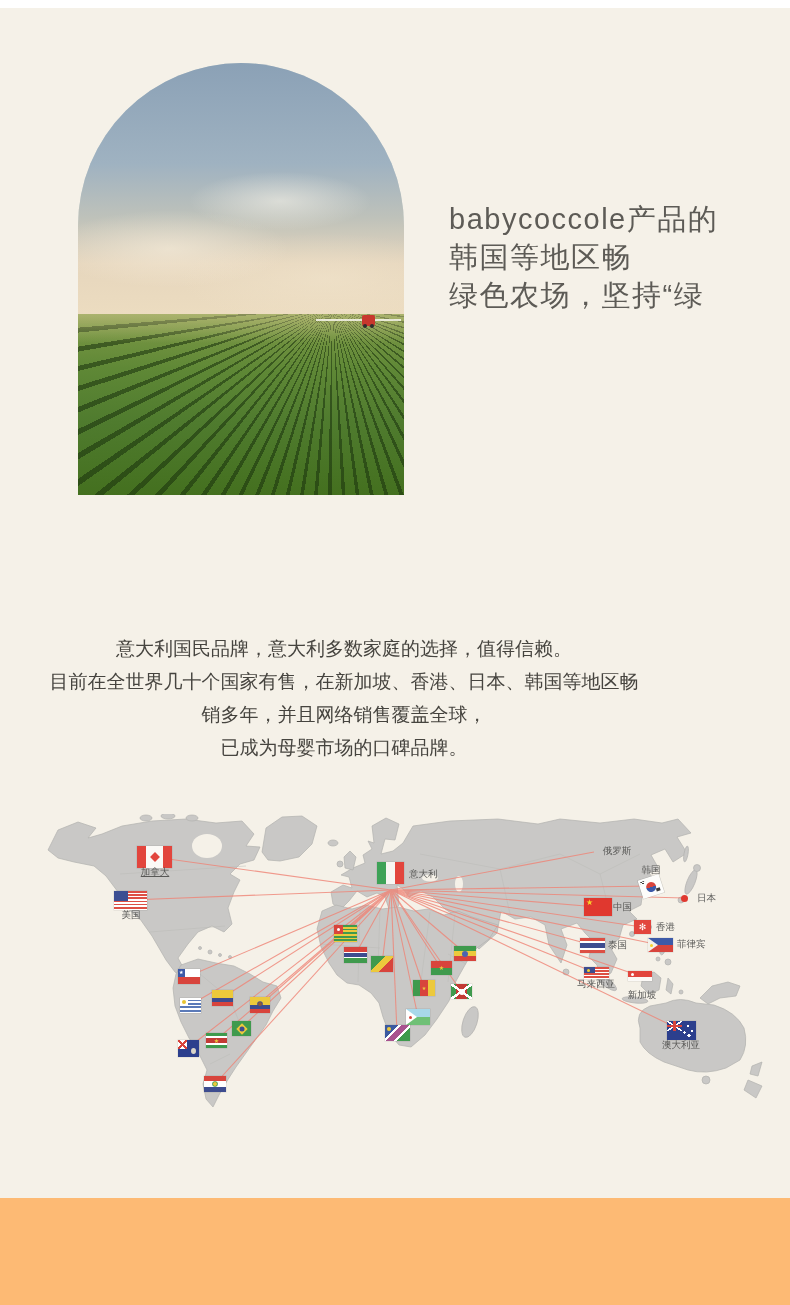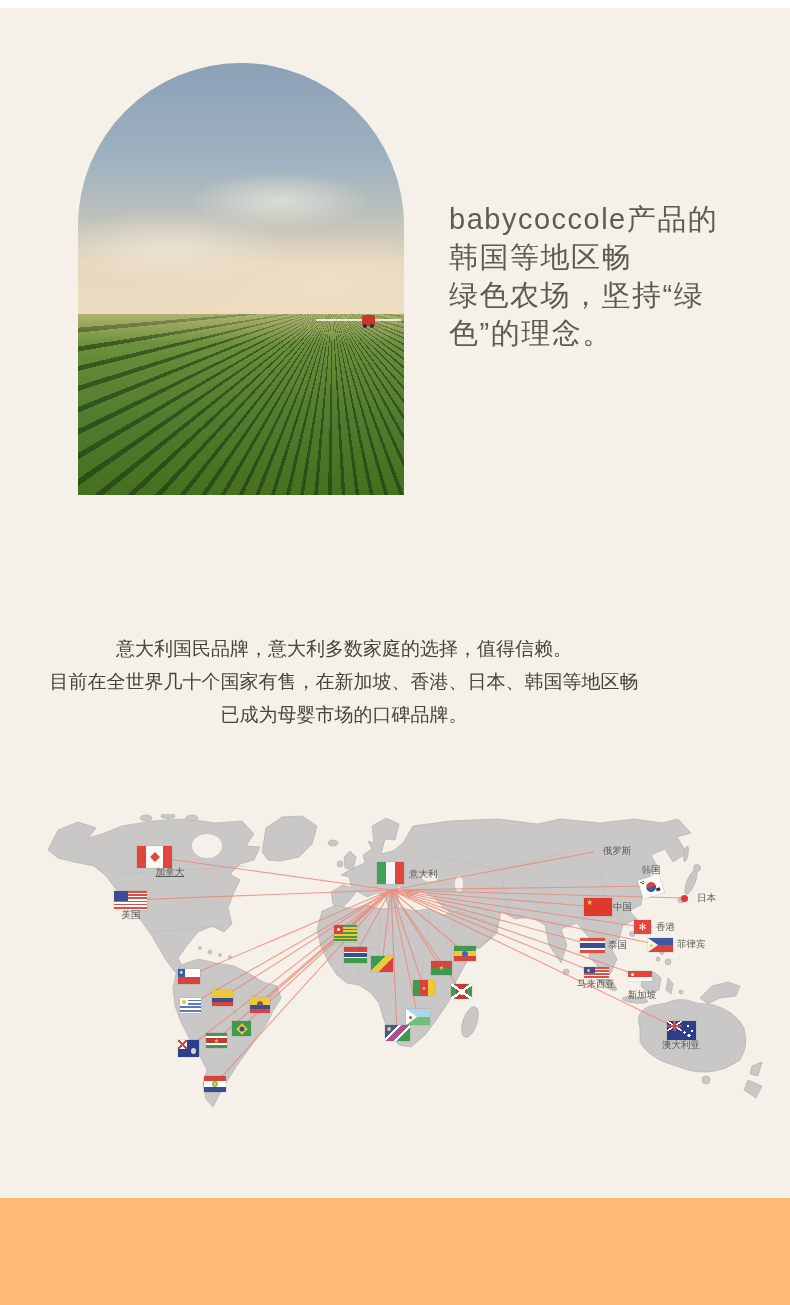--- a/index.html
+++ b/index.html
@@ -130,26 +130,26 @@
     <div class="sky"></div>
     <div class="field"></div>
     <div class="boom"></div>
     <div class="tractor"></div>
   </div>
 
   <div class="hero-text">
     <div>babycoccole产品的</div>
     <div>韩国等地区畅</div>
     <div>绿色农场，坚持“绿</div>
-    <div>色”的理念。</div>
   </div>
 
   <div class="intro">
     <div>意大利国民品牌，意大利多数家庭的选择，值得信赖。</div>
     <div>目前在全世界几十个国家有售，在新加坡、香港、日本、韩国等地区畅</div>
+    <div>销多年，并且网络销售覆盖全球，</div>
     <div>已成为母婴市场的口碑品牌。</div>
   </div>
 
   <div class="map">
     <svg width="790" height="310" viewBox="0 0 790 310">
       <g fill="#c9c8c6" stroke="#b2b1af" stroke-width="0.7">
         <path d="M48,36 L58,16 L78,8 L96,14 L88,24 L102,20 L122,12 L152,7 L186,5 L216,9 L242,7 L254,20 L246,32 L260,33 L254,46 L240,50 L230,60 L240,66 L234,78 L228,94 L232,110 L224,118 L212,112 L198,118 L188,130 L178,144 L184,155 L194,160 L188,167 L175,158 L166,146 L152,122 L140,105 L128,95 L118,78 L106,62 L94,52 L74,48 L58,44 Z"></path>
         <ellipse cx="146" cy="4" rx="6" ry="3"></ellipse>
           <ellipse cx="168" cy="2" rx="7" ry="3"></ellipse>
           <ellipse cx="192" cy="4" rx="6" ry="3"></ellipse>
@@ -264,21 +264,21 @@
     <div class="flag f-gambia" style="left:344px;top:133px;width:23px;height:16px;"></div>
     <div class="flag f-congo" style="left:371px;top:142px;width:22px;height:16px;"></div>
     <div class="flag f-burkina" style="left:431px;top:147px;width:21px;height:14px;"></div>
     <div class="flag f-ethiopia" style="left:454px;top:132px;width:22px;height:15px;"></div>
     <div class="flag f-cameroon" style="left:413px;top:166px;width:22px;height:16px;"></div>
     <div class="flag f-burundi" style="left:451px;top:170px;width:21px;height:15px;"></div>
     <div class="flag f-djibouti" style="left:406px;top:195px;width:24px;height:16px;"></div>
     <div class="flag f-namibia" style="left:385px;top:211px;width:25px;height:16px;"></div>
 
     <span class="mlabel right" style="left:409px;top:60px;">意大利</span>
-    <span class="mlabel center" style="left:170px;top:58px;text-decoration:underline;">加拿大</span>
+    <span class="mlabel center" style="left:155px;top:58px;text-decoration:underline;">加拿大</span>
     <span class="mlabel center" style="left:131px;top:101px;">美国</span>
     <span class="mlabel center" style="left:617px;top:37px;">俄罗斯</span>
     <span class="mlabel center" style="left:651px;top:56px;">韩国</span>
     <span class="mlabel right" style="left:697px;top:84px;">日本</span>
     <span class="mlabel right" style="left:613px;top:93px;">中国</span>
     <span class="mlabel right" style="left:656px;top:113px;">香港</span>
     <span class="mlabel right" style="left:608px;top:131px;">泰国</span>
     <span class="mlabel right" style="left:677px;top:130px;">菲律宾</span>
     <span class="mlabel center" style="left:596px;top:170px;">马来西亚</span>
     <span class="mlabel center" style="left:642px;top:181px;">新加坡</span>

